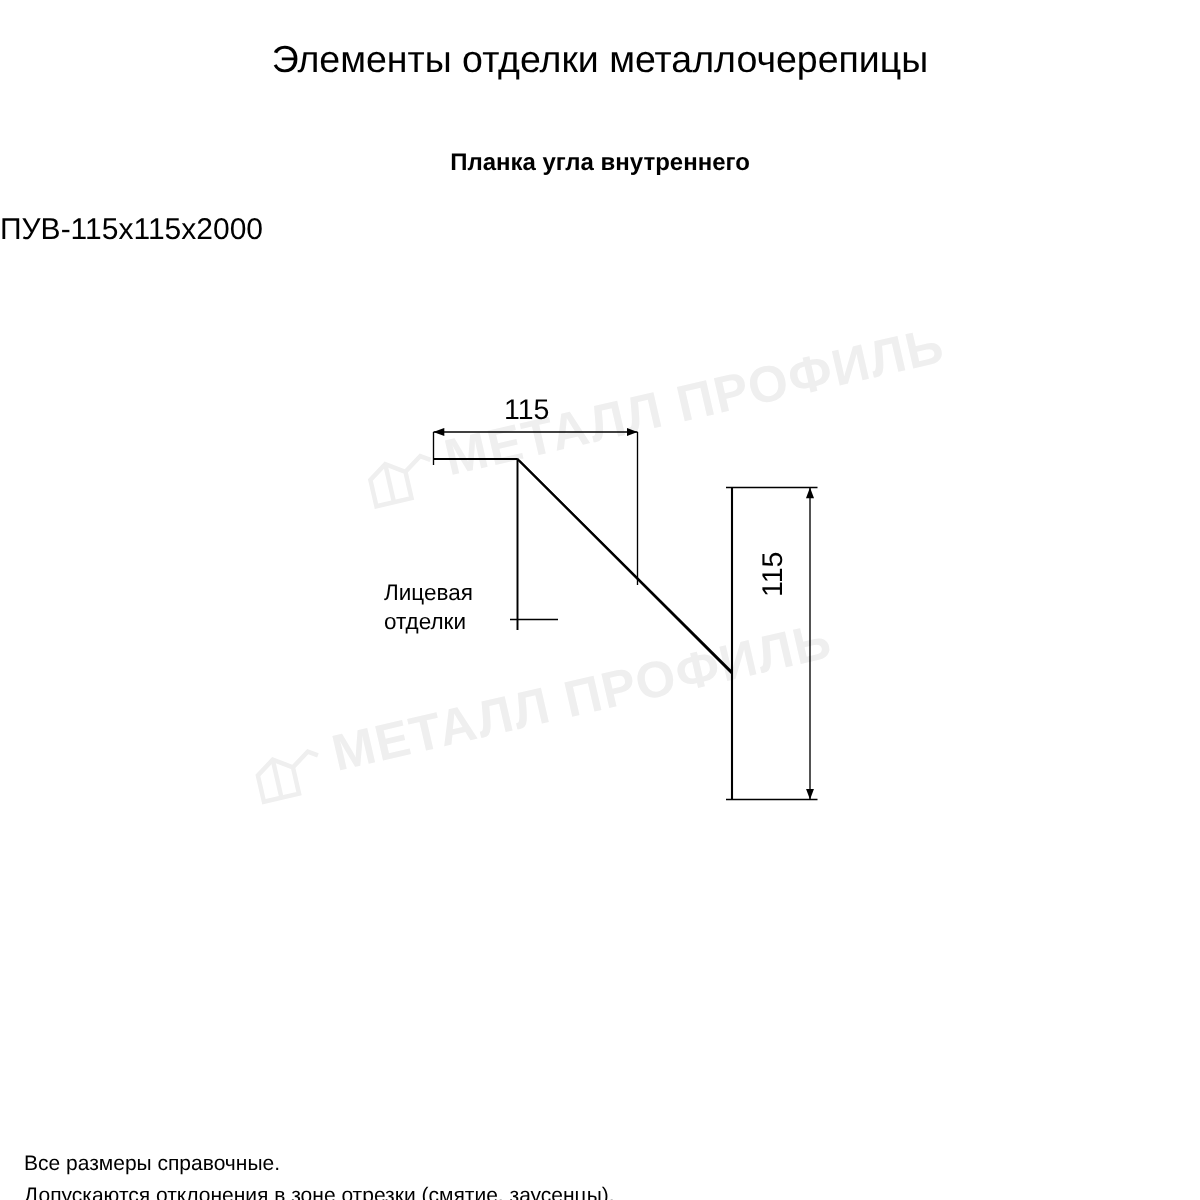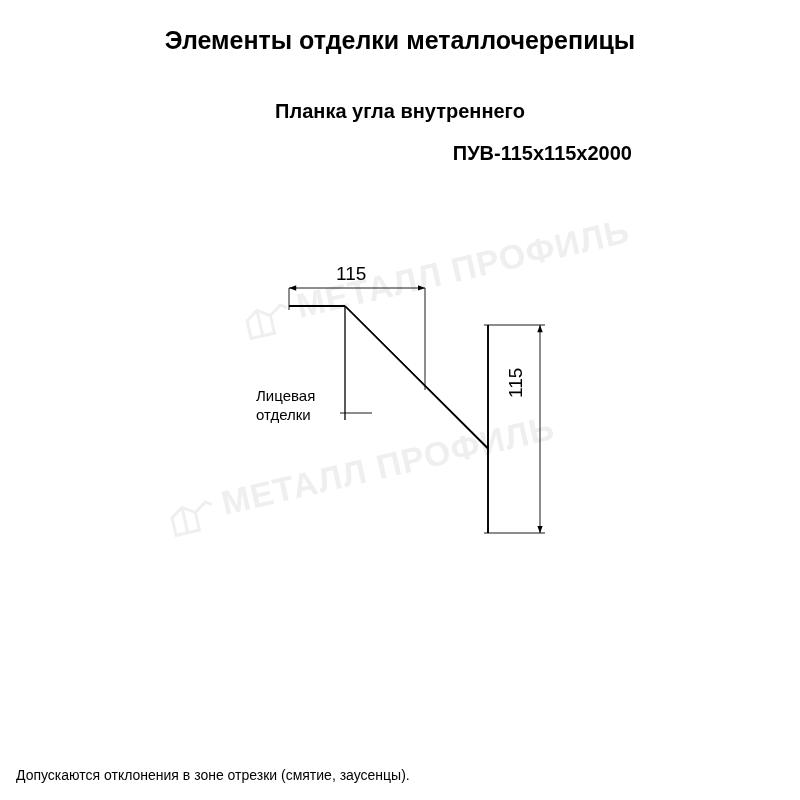--- a/index.html
+++ b/index.html
@@ -17,40 +17,40 @@
   }
 
   
   .title-main {
     position: absolute;
     top: 26px;
     left: 0;
     width: 800px;
     text-align: center;
     font-size: 25px;
+    font-weight: normal;
+    letter-spacing: 0px;
+  }
+  .title-sub1 {
+    position: absolute;
+    top: 100px;
+    left: 0;
+    width: 800px;
+    text-align: center;
+    font-size: 16px;
     font-weight: bold;
-    letter-spacing: 0px;
-  }
-  .title-sub1 {
-    position: absolute;
-    top: 100px;
-    left: 0;
-    width: 800px;
-    text-align: center;
+  }
+  .title-sub2 {
+    position: absolute;
+    top: 142px;
+    left: 0;
+    width: 632px;
+    text-align: left;
     font-size: 20px;
-    font-weight: bold;
-  }
-  .title-sub2 {
-    position: absolute;
-    top: 142px;
-    left: 0;
-    width: 632px;
-    text-align: right;
-    font-size: 20px;
-    font-weight: bold;
+    font-weight: normal;
   }
 
   
   .wm {
     position: absolute;
     color: #efefef;
     font-weight: bold;
     white-space: nowrap;
     pointer-events: none;
     user-select: none;
@@ -221,14 +221,15 @@
 
 <div class="dim-label" id="dim-top-label">115</div>
 <div class="dim-label" id="dim-right-label">115</div>
 
 <div class="face-label">
   <div>Лицевая</div>
   <div>отделки</div>
 </div>
 
 <div class="notes">
+  <div>Все размеры справочные.</div>
   <div>Допускаются отклонения в зоне отрезки (смятие, заусенцы).</div>
 </div>
 
 </body></html>

